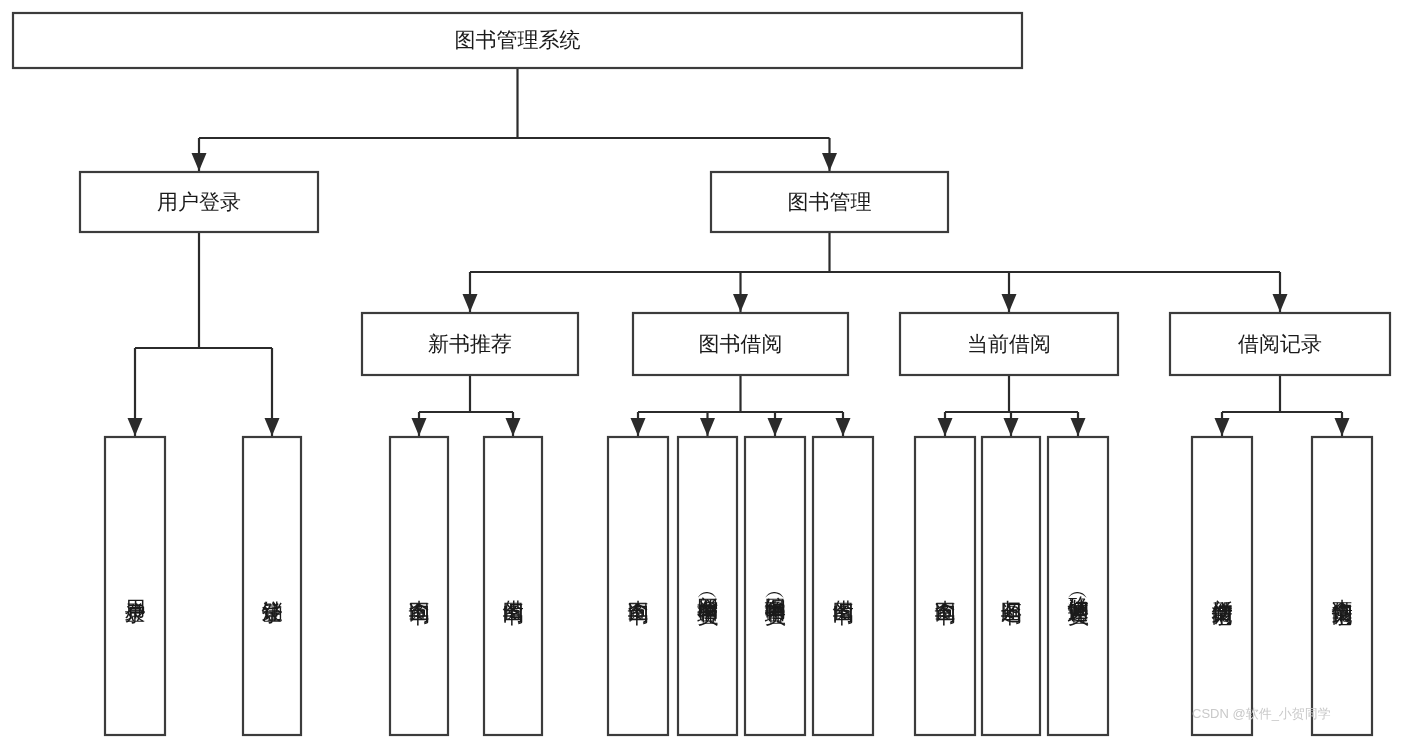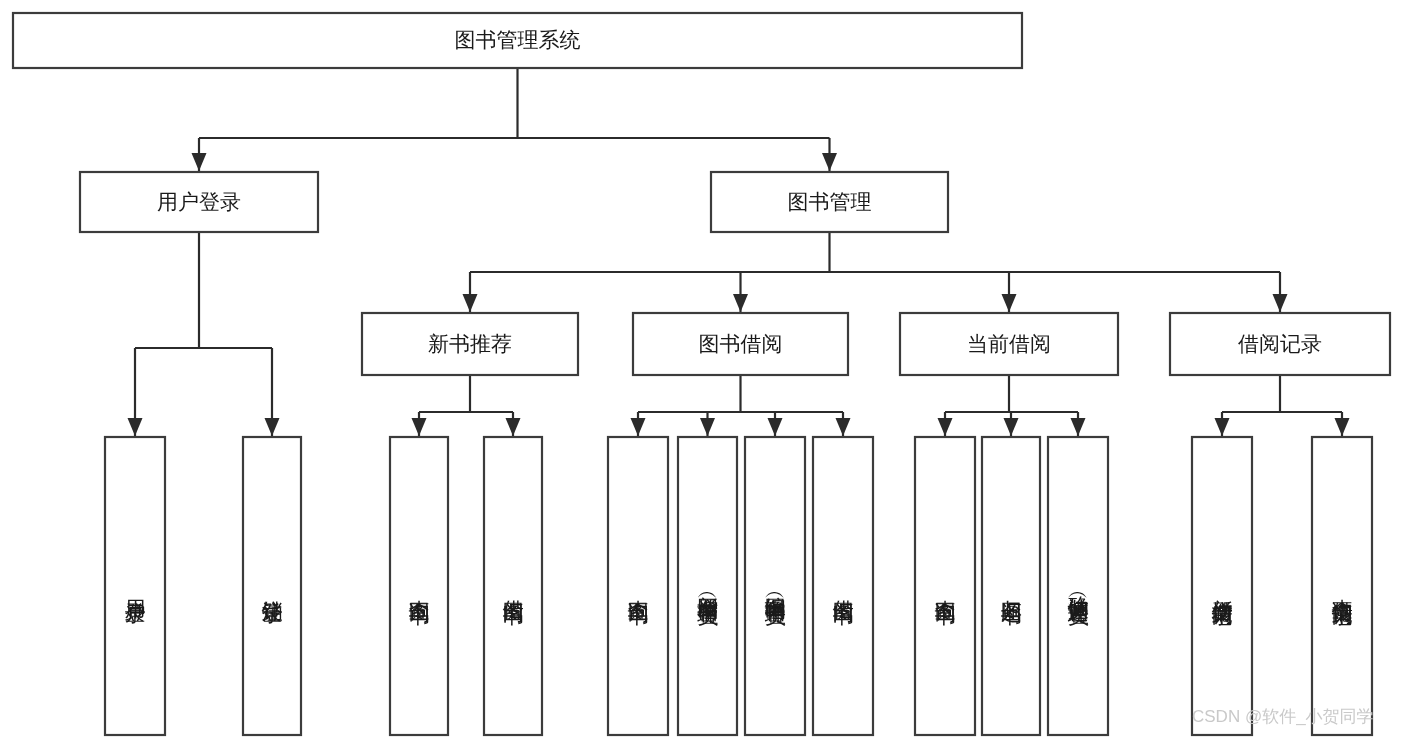--- a/index.html
+++ b/index.html
@@ -72,21 +72,21 @@
     font-size: 21px;
     line-height: 1.08;
     letter-spacing: 1.5px;
     color: #1a1a1a;
     white-space: nowrap;
     text-align: center;
   }
   .watermark {
     position: absolute;
     font-family: "Liberation Sans", "DejaVu Sans", sans-serif;
-    font-size: 17px;
+    font-size: 13px;
     color: #c9c9c9;
     white-space: nowrap;
     pointer-events: none;
   }
 </style>
 </head>
 <body>
 
 <div id="diagram-root">
   <svg class="diagram-canvas" viewBox="0 0 1405 747">

